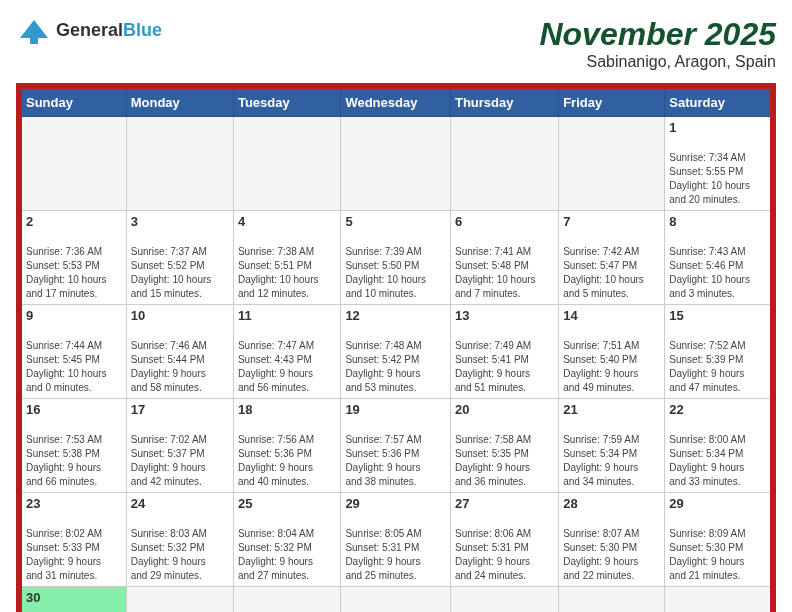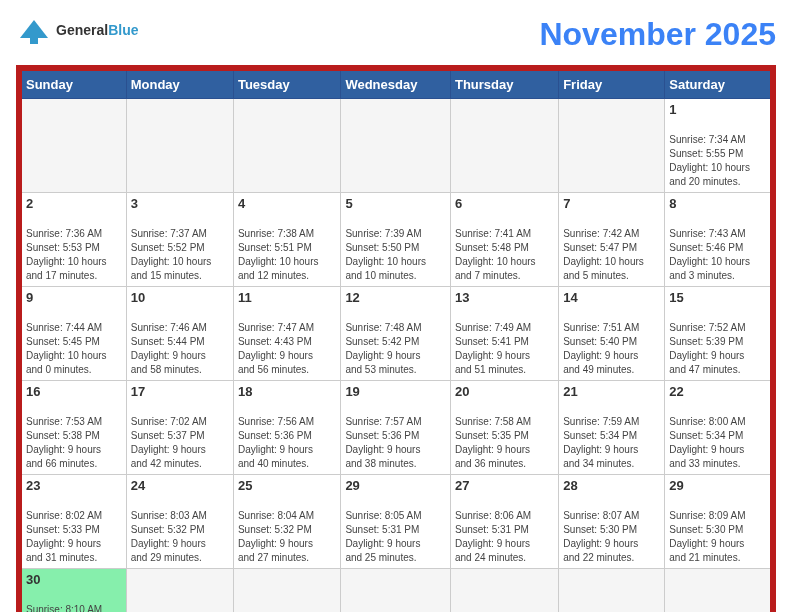--- a/index.html
+++ b/index.html
@@ -15,38 +15,39 @@
       justify-content: space-between;
       align-items: flex-start;
       margin-bottom: 12px;
     }
     .logo {
       display: flex;
       align-items: center;
       gap: 4px;
     }
     .logo-text {
-      font-size: 14px;
+      font-size: 18px;
       font-weight: normal;
       color: #333;
     }
     .logo-text span {
       font-weight: bold;
     }
     .logo-icon {
       width: 36px;
       height: 28px;
     }
     .title-block {
       text-align: right;
     }
     .title-block h1 {
       font-size: 32px;
       font-weight: bold;
-      color: #3b82f6;
+      color: #14532d;
+      font-style: italic;
     }
     .title-block h2 {
       font-size: 16px;
       font-weight: normal;
       color: #333;
     }
     .calendar {
       width: 100%;
       border-collapse: collapse;
       border: 6px solid #b91c1c;
@@ -101,20 +102,21 @@
       <rect x="0" y="0" width="36" height="28" fill="#fff"></rect>
       <polygon points="18,4 32,22 4,22" fill="#3399cc"></polygon>
       <rect x="14" y="14" width="8" height="14" fill="#3399cc"></rect>
     </svg>
     <div class="logo-text">
       <span>General</span><span style="color:#3399cc">Blue</span>
     </div>
   </div>
   <div class="title-block">
     <h1>November 2025</h1>
+    <h2>Sabinanigo, Aragon, Spain</h2>
   </div>
 </div>
 
 <table class="calendar">
   <thead>
     <tr>
       <th>Sunday</th>
       <th>Monday</th>
       <th>Tuesday</th>
       <th>Wednesday</th>

